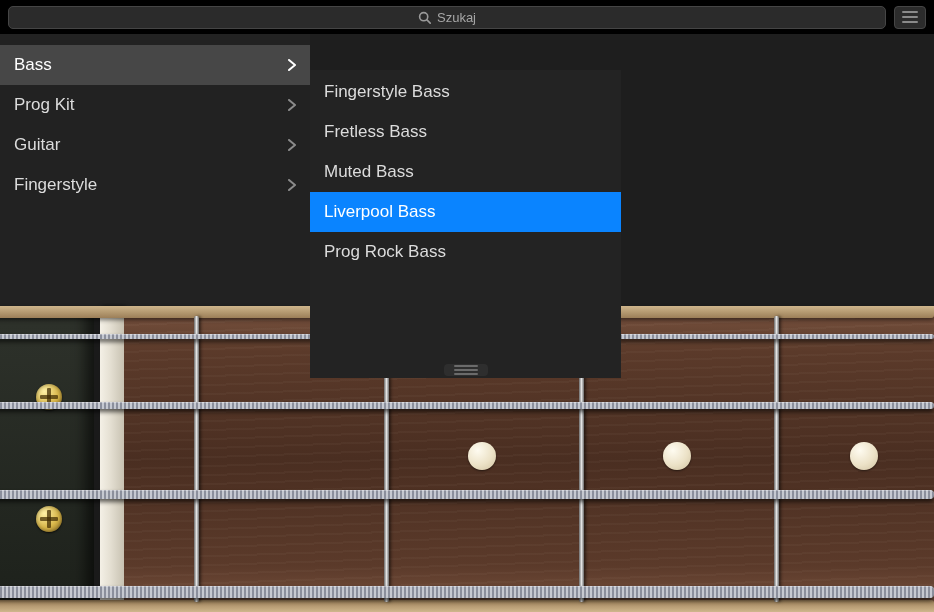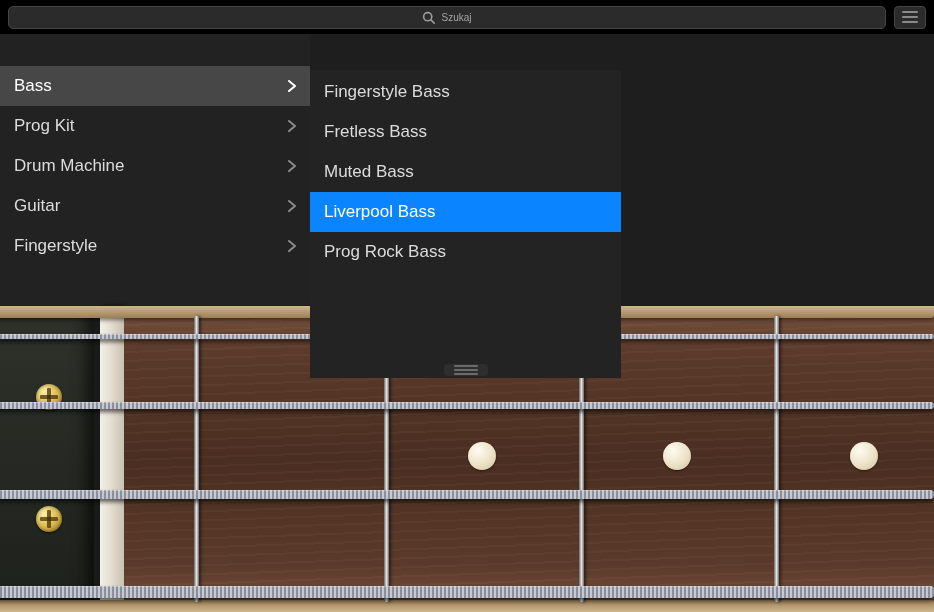--- a/index.html
+++ b/index.html
@@ -21,21 +21,21 @@
     .search {
       flex: 1;
       height: 23px;
       background: #2b2b2b;
       border: 1px solid #454545;
       border-radius: 5px;
       display: flex;
       align-items: center;
       justify-content: center;
       color: #a6a6a6;
-      font-size: 10px;
+      font-size: 13px;
     }
     .search svg { margin-right: 6px; }
     .hamburger {
       width: 32px;
       height: 23px;
       background: #2b2b2b;
       border: 1px solid #454545;
       border-radius: 4px;
       display: flex;
       flex-direction: column;
@@ -196,35 +196,29 @@
     <span>Szukaj</span>
   </div>
   <div class="hamburger">
     <span></span>
       <span></span>
       <span></span>
   </div>
 </div>
 
 <div class="menus">
-  <div class="col1" id="col1" style="padding-top: 32px;">
+  <div class="col1" id="col1" style="padding-top: 11px;">
       <div class="item selected1">
         <span>Bass</span>
         <svg width="8" height="12" viewBox="0 0 8 12" class="chevron">
           <path d="M1 1 L7 6 L1 11" stroke="#fff" stroke-width="2" fill="none" stroke-linecap="round" stroke-linejoin="round"></path>
         </svg>
       </div>
       <div class="item">
         <span>Prog Kit</span>
-        <svg width="8" height="12" viewBox="0 0 8 12" class="chevron">
-          <path d="M1 1 L7 6 L1 11" stroke="#8c8c8c" stroke-width="2" fill="none" stroke-linecap="round" stroke-linejoin="round"></path>
-        </svg>
-      </div>
-      <div class="item">
-        <span>Drum Machine</span>
         <svg width="8" height="12" viewBox="0 0 8 12" class="chevron">
           <path d="M1 1 L7 6 L1 11" stroke="#8c8c8c" stroke-width="2" fill="none" stroke-linecap="round" stroke-linejoin="round"></path>
         </svg>
       </div>
       <div class="item">
         <span>Guitar</span>
         <svg width="8" height="12" viewBox="0 0 8 12" class="chevron">
           <path d="M1 1 L7 6 L1 11" stroke="#8c8c8c" stroke-width="2" fill="none" stroke-linecap="round" stroke-linejoin="round"></path>
         </svg>
       </div>

